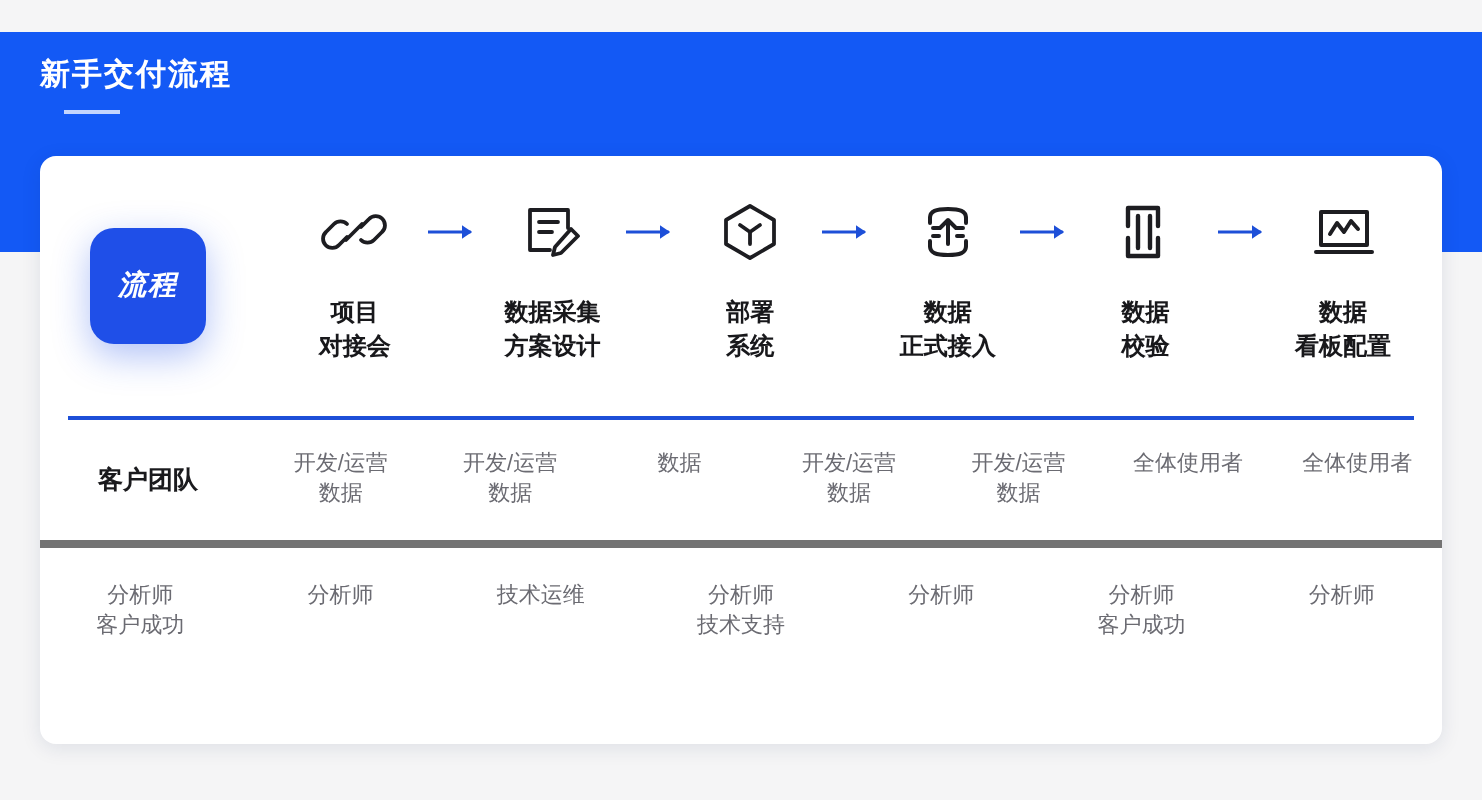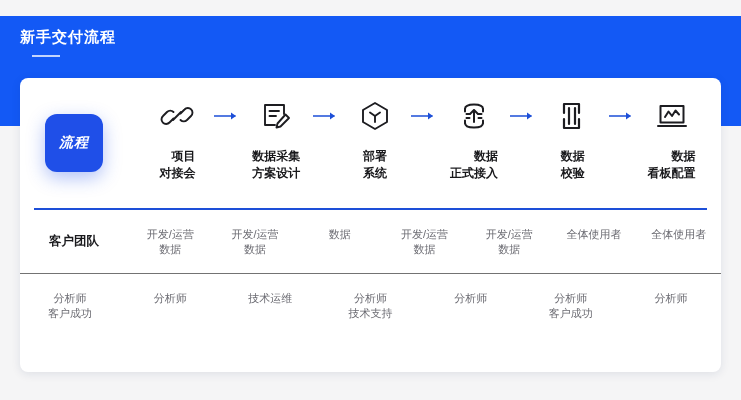--- a/index.html
+++ b/index.html
@@ -71,41 +71,41 @@
     position: relative;
   }
   .step-icon {
     height: 40px; width: 44px;
     display: flex; align-items: center; justify-content: center;
   }
   .step-icon svg { display: block; }
   .step-label {
     margin-top: 12px;
     font-size: 12px; font-weight: bold; color: #18181b;
-    line-height: 17px; text-align: right;
+    line-height: 17px; text-align: center;
   }
   .arrow {
     position: absolute;
     top: 33px; right: -13px;
     width: 26px; height: 10px;
   }
   .step:last-child .arrow { display: none; }
 
   
   .divider-blue {
     position: absolute; left: 14px; top: 130px;
     width: 673px; height: 2px; background: #1d4fd8;
   }
 
   
   .table { position: absolute; left: 0; top: 132px; width: 701px; }
   .trow {
     display: flex; align-items: center;
     height: 64px;
-    border-bottom: 1px solid #737373;
+    border-bottom: 4px solid #737373;
   }
   .trow:last-child { border-bottom: none; }
   .row-head {
     width: 108px; flex: 0 0 108px;
     text-align: center;
     font-size: 12.5px; font-weight: bold; color: #1a1a1d;
   }
   .cells { flex: 1 1 auto; display: flex; }
   .cell {
     flex: 1 1 0; text-align: center;

